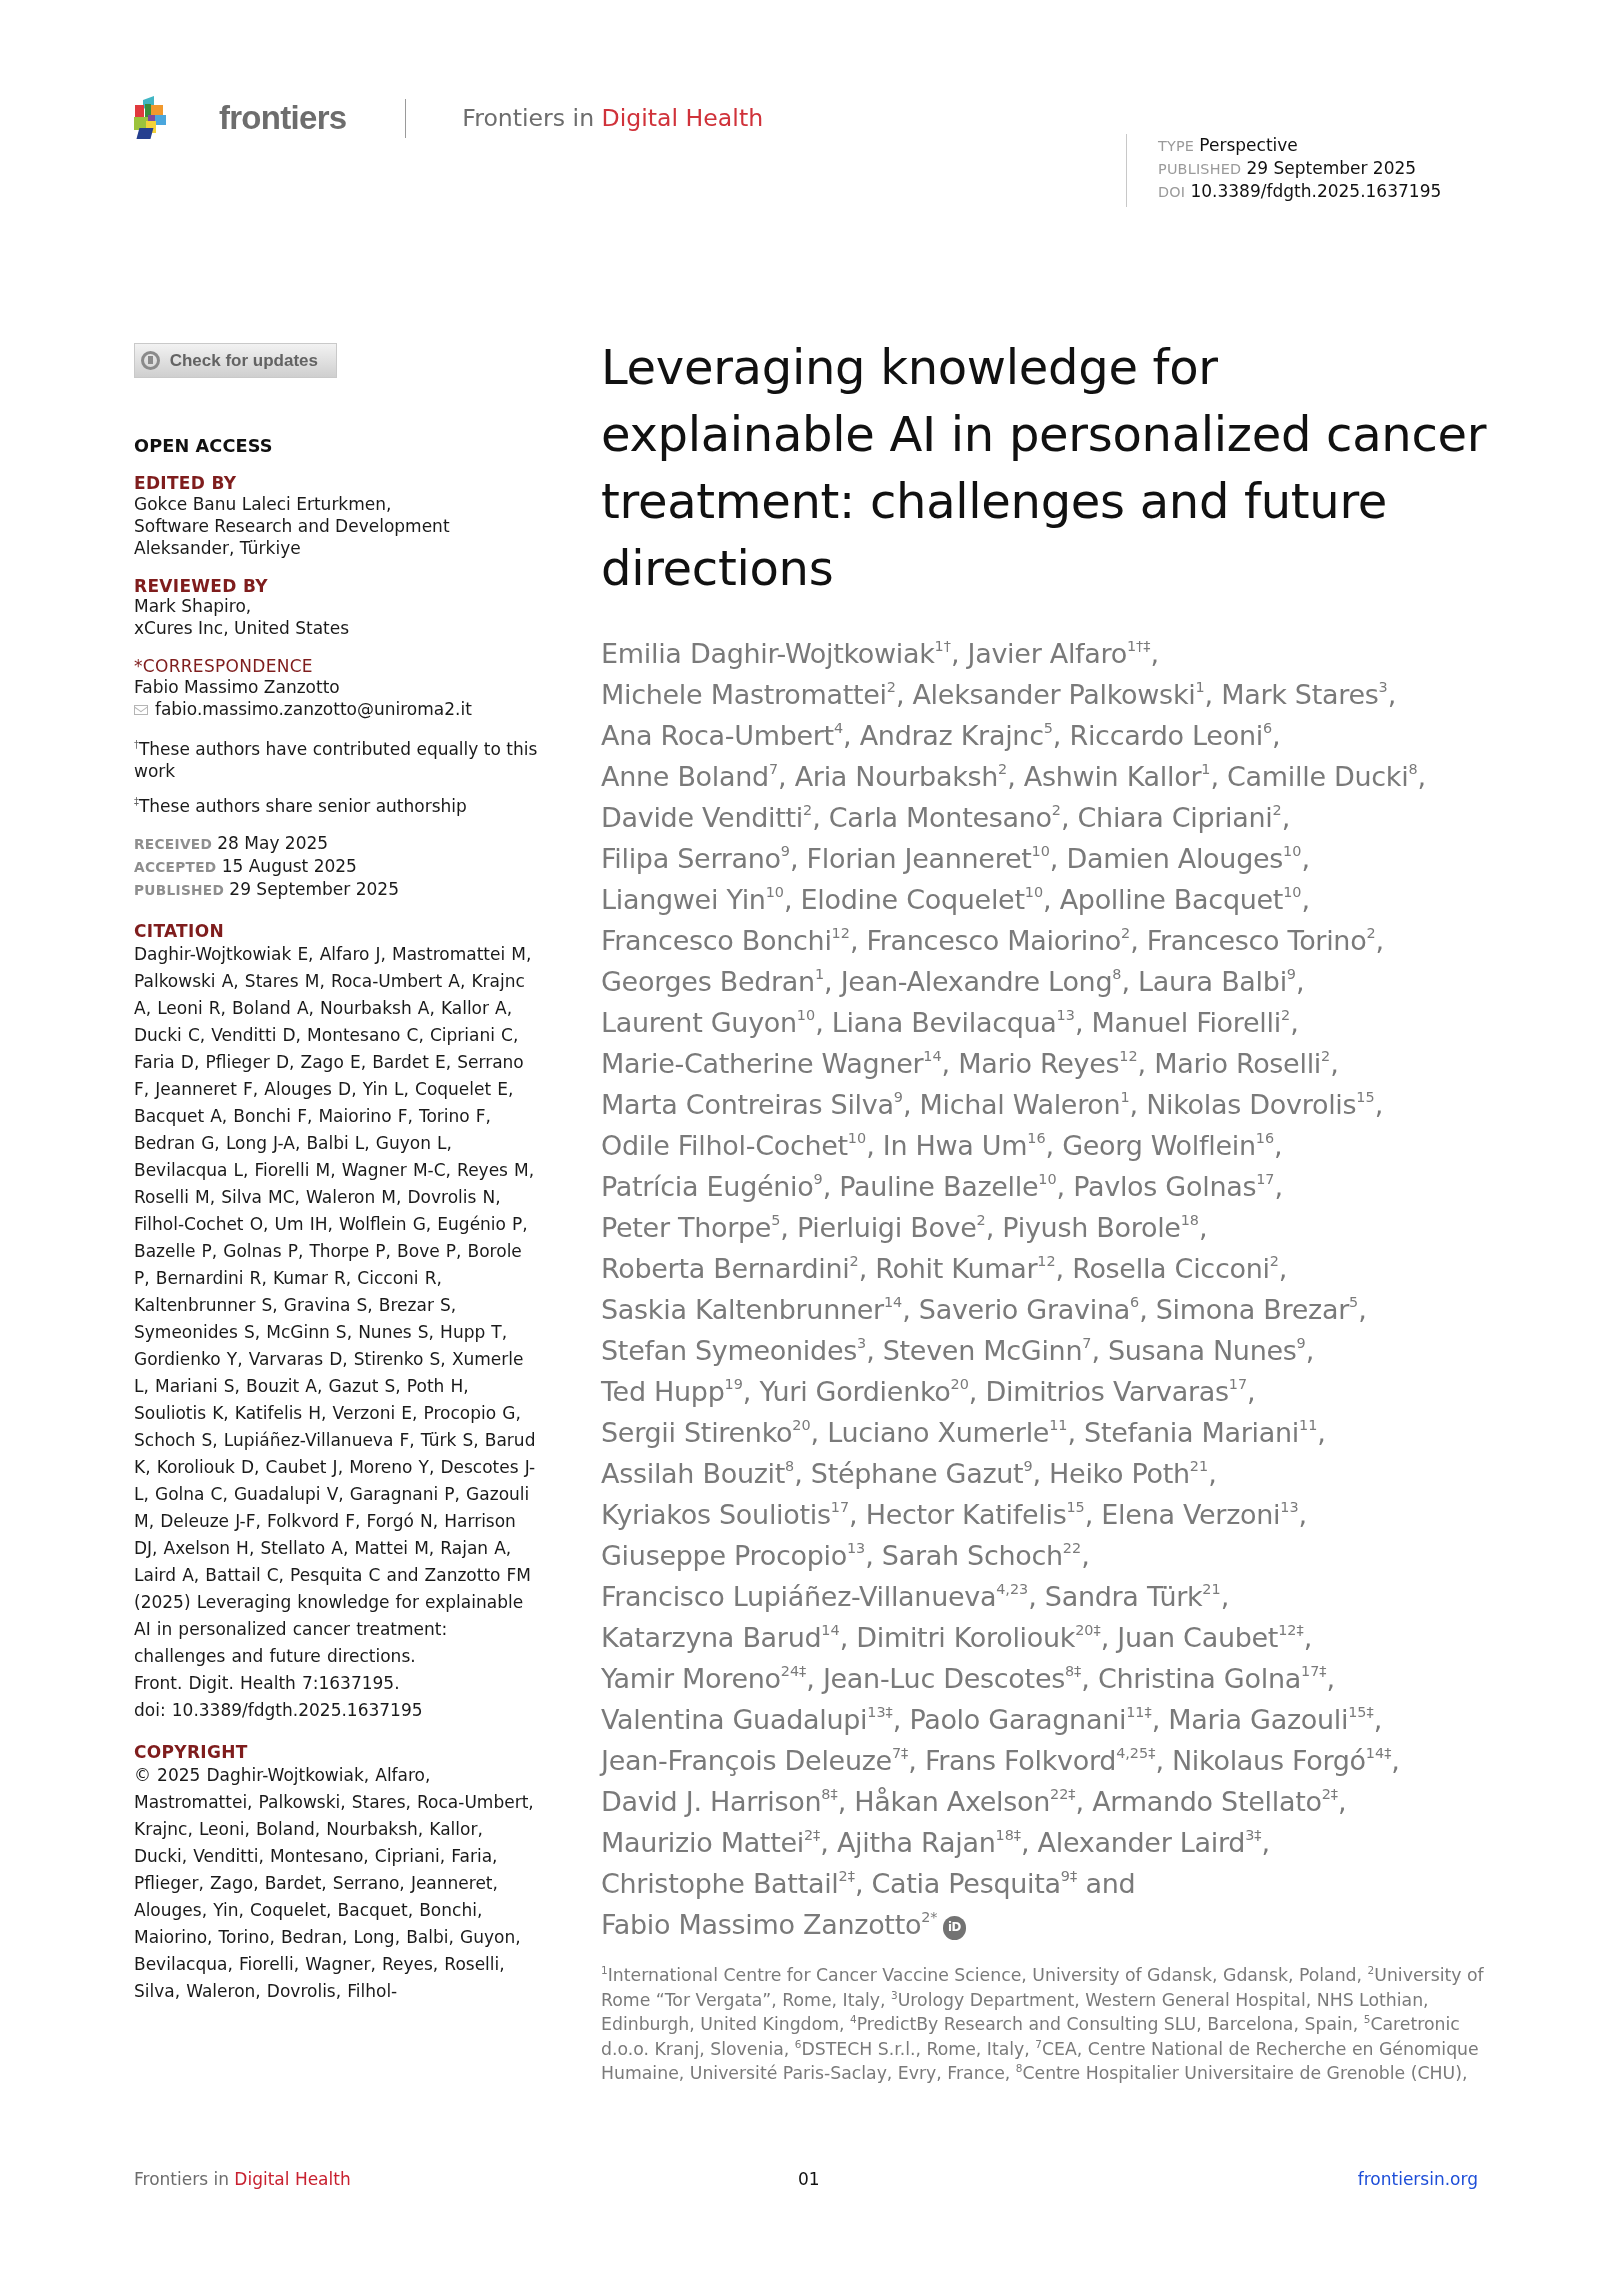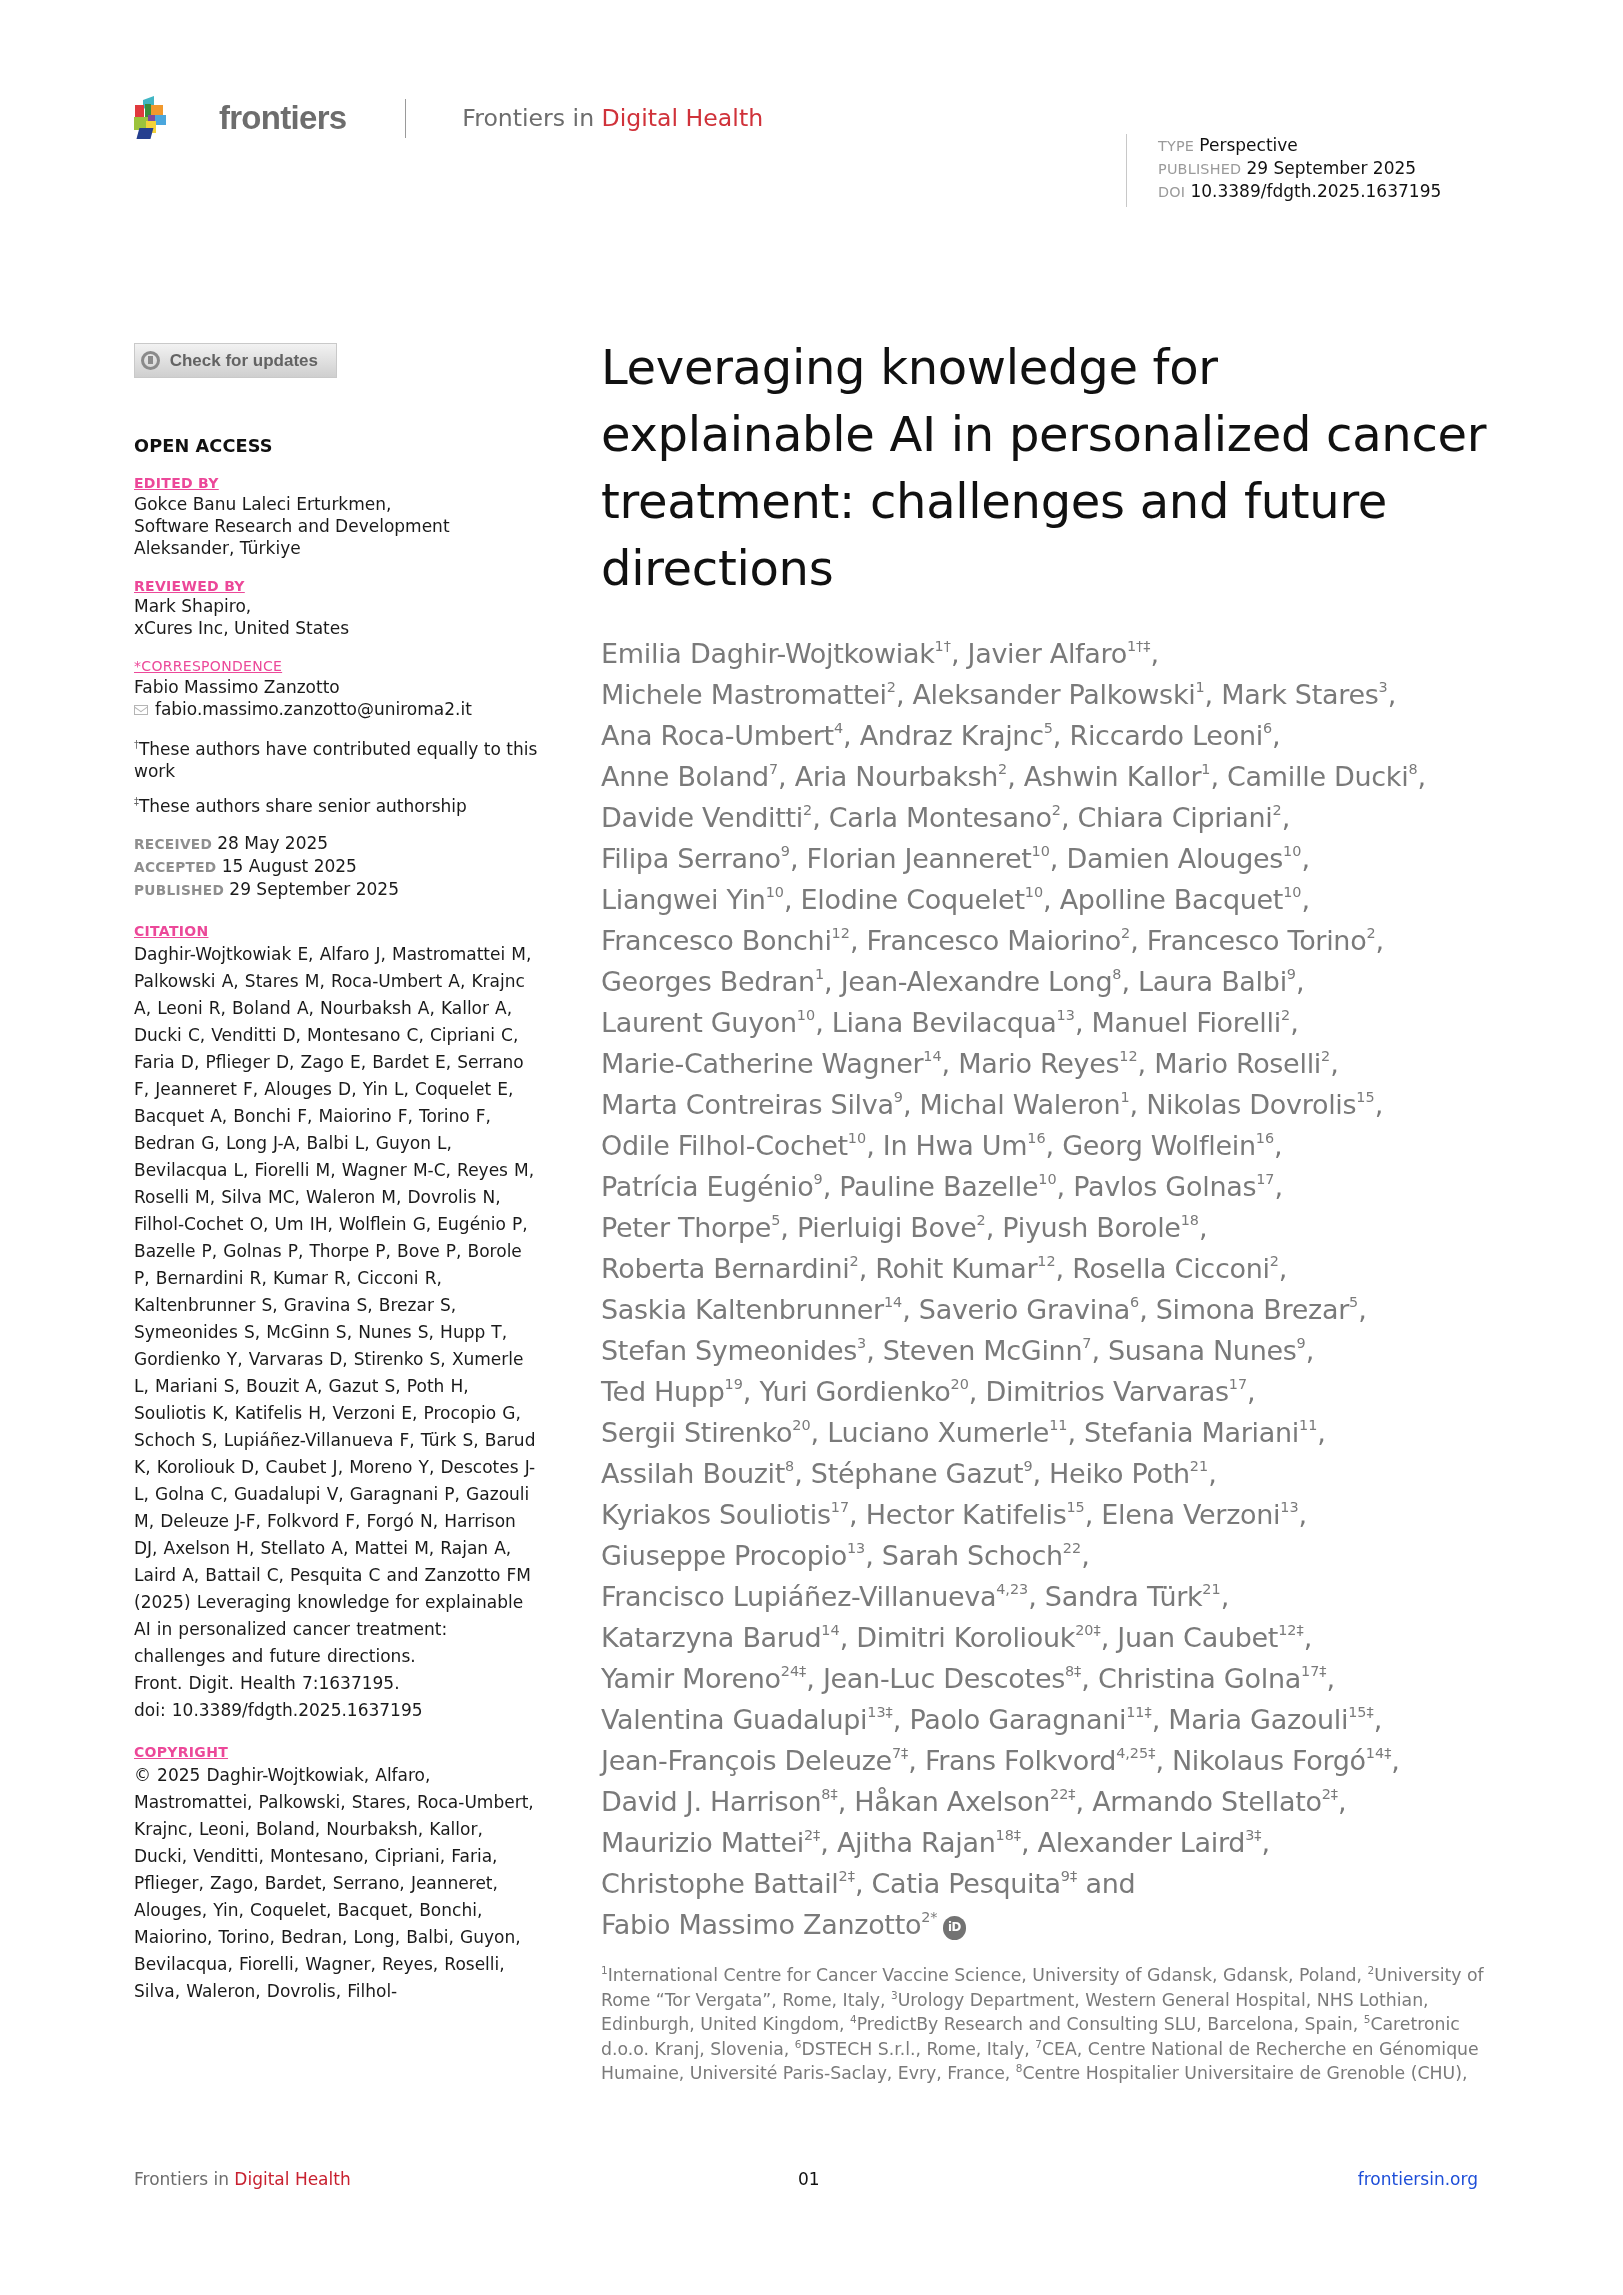--- a/index.html
+++ b/index.html
@@ -21,21 +21,21 @@
 
   
   .left { position: absolute; left: 134px; top: 343px; width: 406px; }
   .updates { width: 203px; height: 35px; border: 0.7px solid #c9c9c9; background: linear-gradient(#f2f2f2, #cfcfcf);
              display: flex; align-items: center; box-sizing: border-box; padding-left: 5.9px; }
   .updates .ring { width: 19.6px; height: 19.6px; border-radius: 50%; border: 3.3px solid #8a8a8a; box-sizing: border-box; position: relative; margin-right: 9.2px; }
   .updates .ring::after { content: ""; position: absolute; left: 3.9px; top: 2px; width: 5.2px; height: 7.9px; background: #8a8a8a; }
   .updates .lbl { font-family: "Liberation Sans", sans-serif; font-weight: bold; font-size: 17px; color: #636363; }
 
   .oa { margin-top: 58px; font-weight: bold; font-size: 17.7px; letter-spacing: 0.1px; color: #111; }
-  .sec-k { font-size: 14px; font-weight: bold; color: #ec4899; letter-spacing: 0.3px; margin-top: 18.3px; line-height: 18.3px; text-decoration: underline; }
+  .sec-k { font-size: 17px; font-weight: bold; color: #7f1d1d; letter-spacing: 0.3px; margin-top: 18.3px; line-height: 18.3px; }
   .sec-v { font-size: 17px; line-height: 22px; color: #1a1a1a; }
   .note { font-size: 17px; line-height: 22px; margin-top: 14.4px; }
   .note sup { font-size: 9.8px; color: #666; }
   .dates { margin-top: 15.7px; }
   .dates .row { font-size: 17px; line-height: 22px; }
   .dates .row .k { color: #8e8e8e; font-weight: bold; font-size: 13.7px; margin-right: 5.2px; letter-spacing: 0.3px; }
   .mail-icon { display: inline-block; width: 14.4px; height: 10.5px; border: 1.3px solid #b5b5b5; position: relative; margin-right: 6.5px; vertical-align: -0.7px; box-sizing: border-box; }
   .mail-icon::before, .mail-icon::after { content: ""; position: absolute; top: 3.3px; width: 7.9px; height: 1.3px; background: #b5b5b5; }
   .mail-icon::before { left: -0.7px; transform: rotate(35deg); }
   .mail-icon::after { right: -0.7px; transform: rotate(-35deg); }

